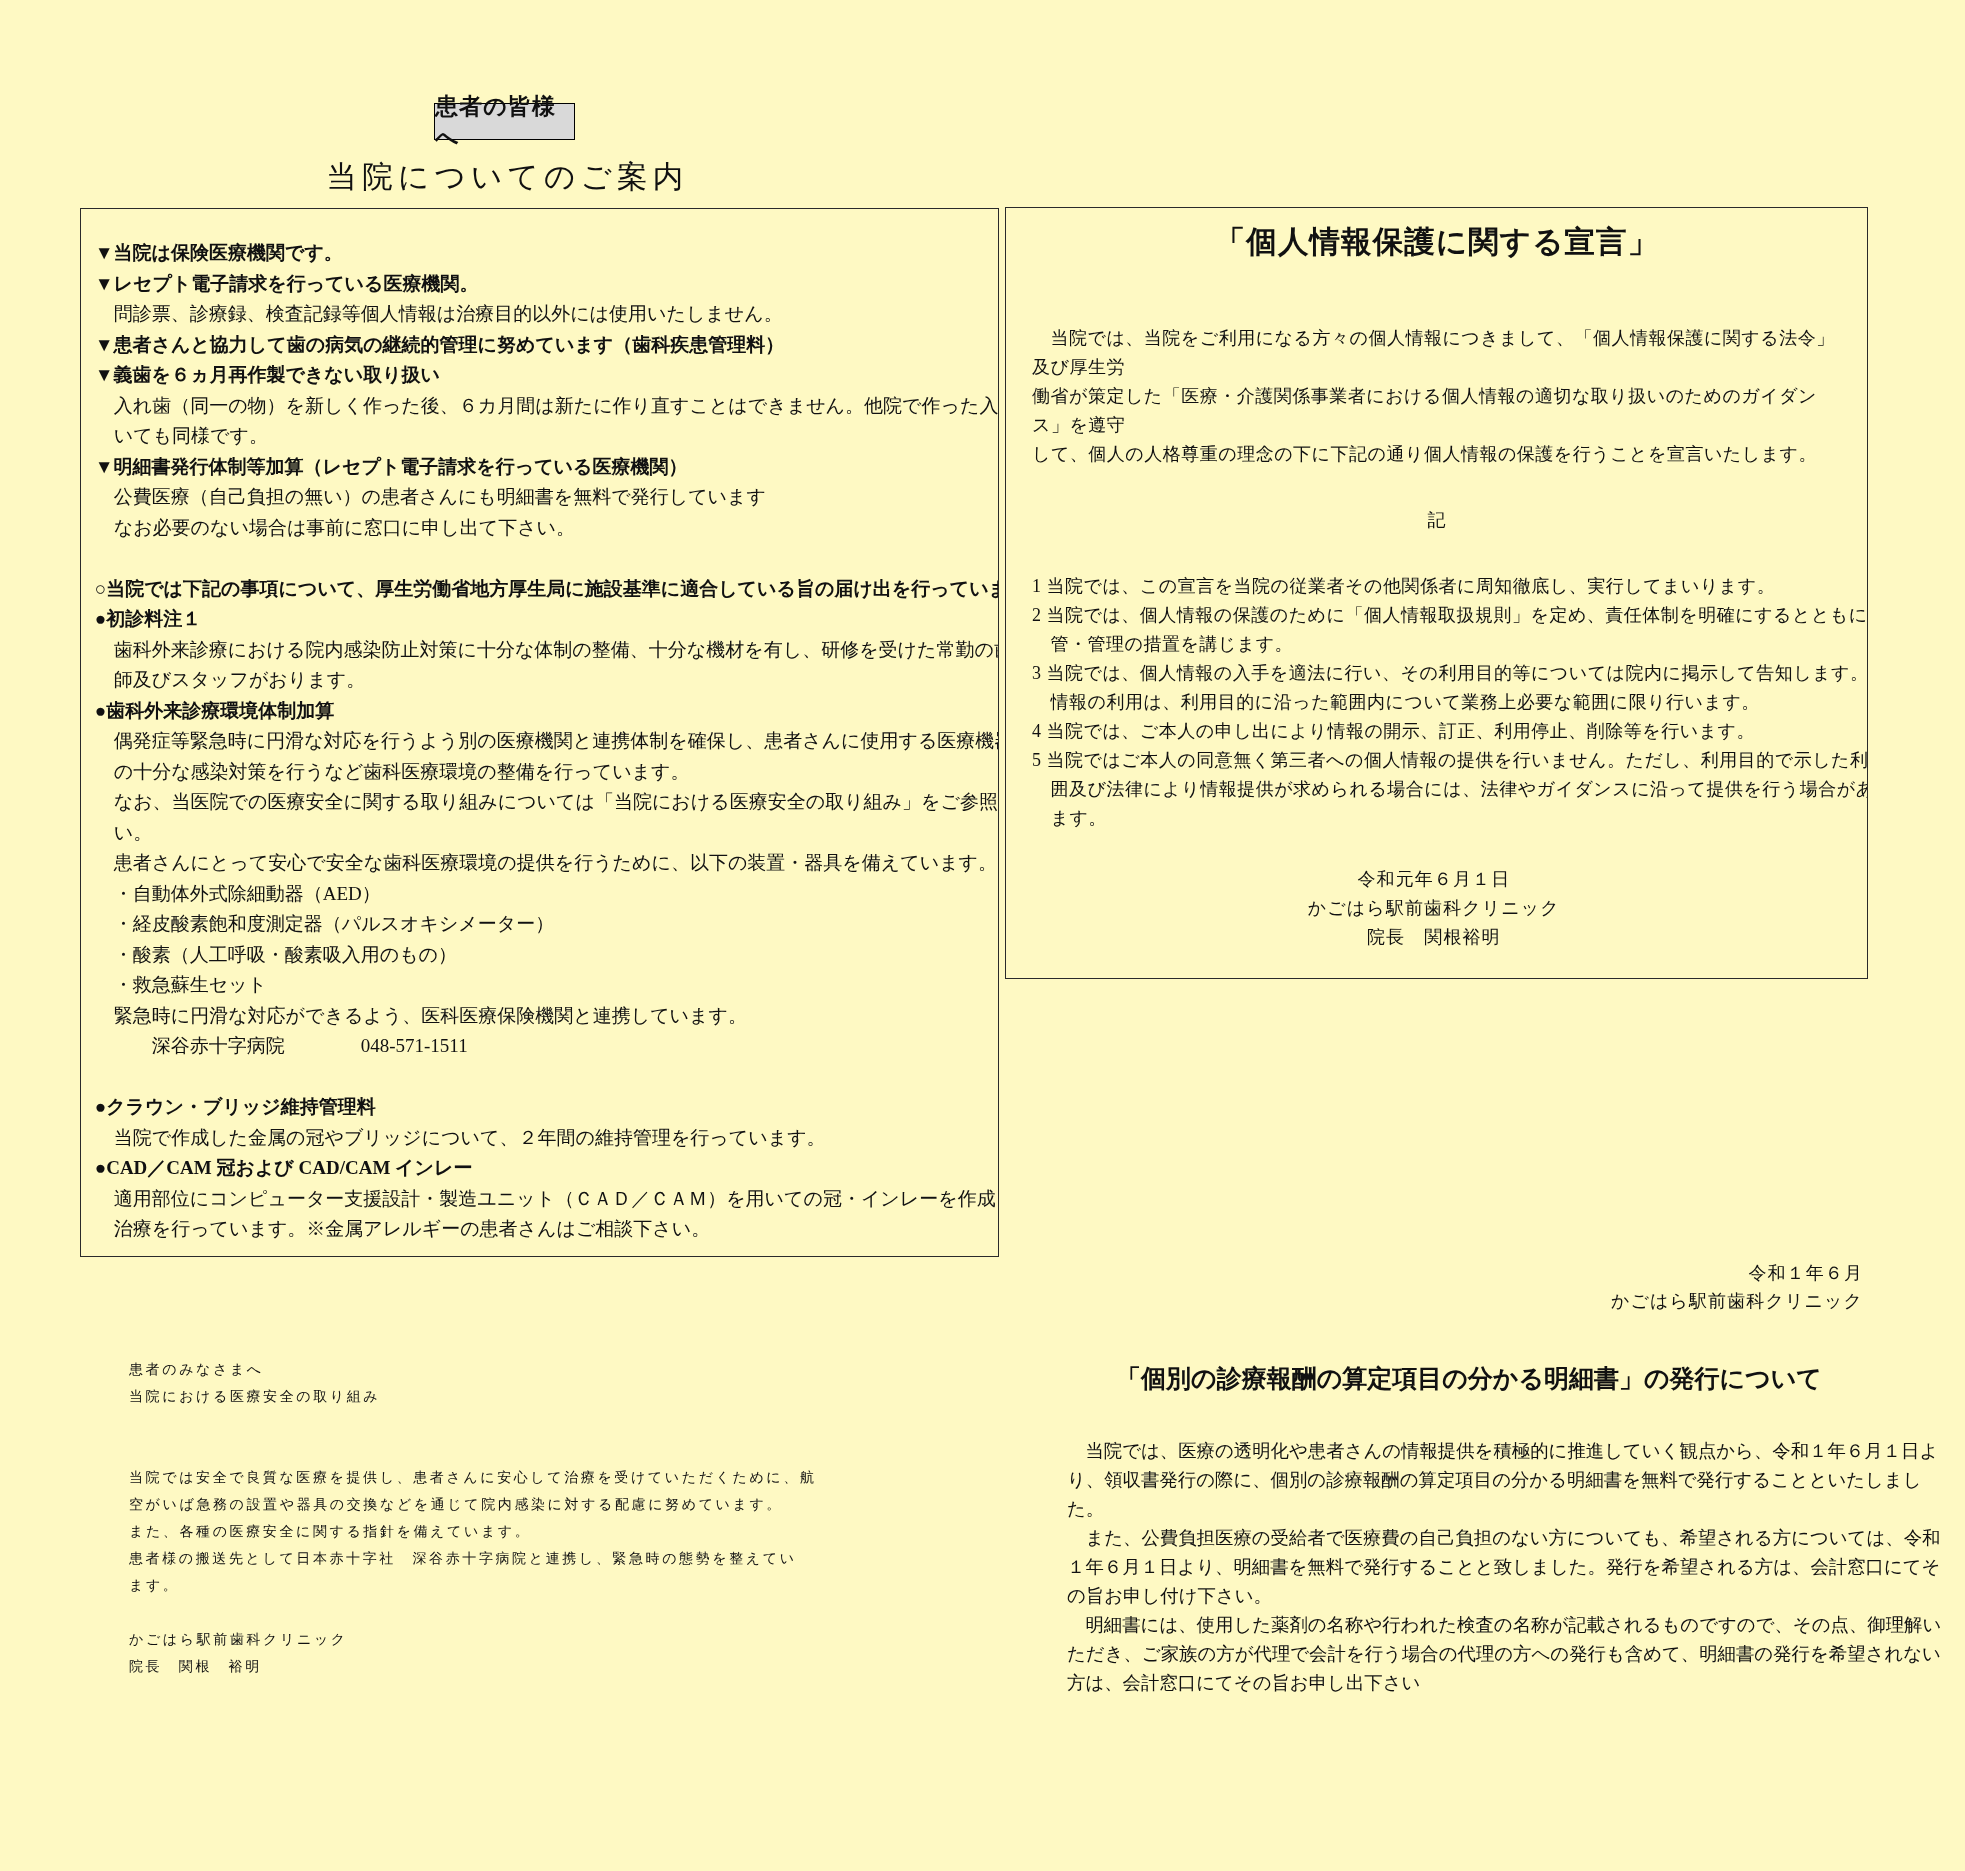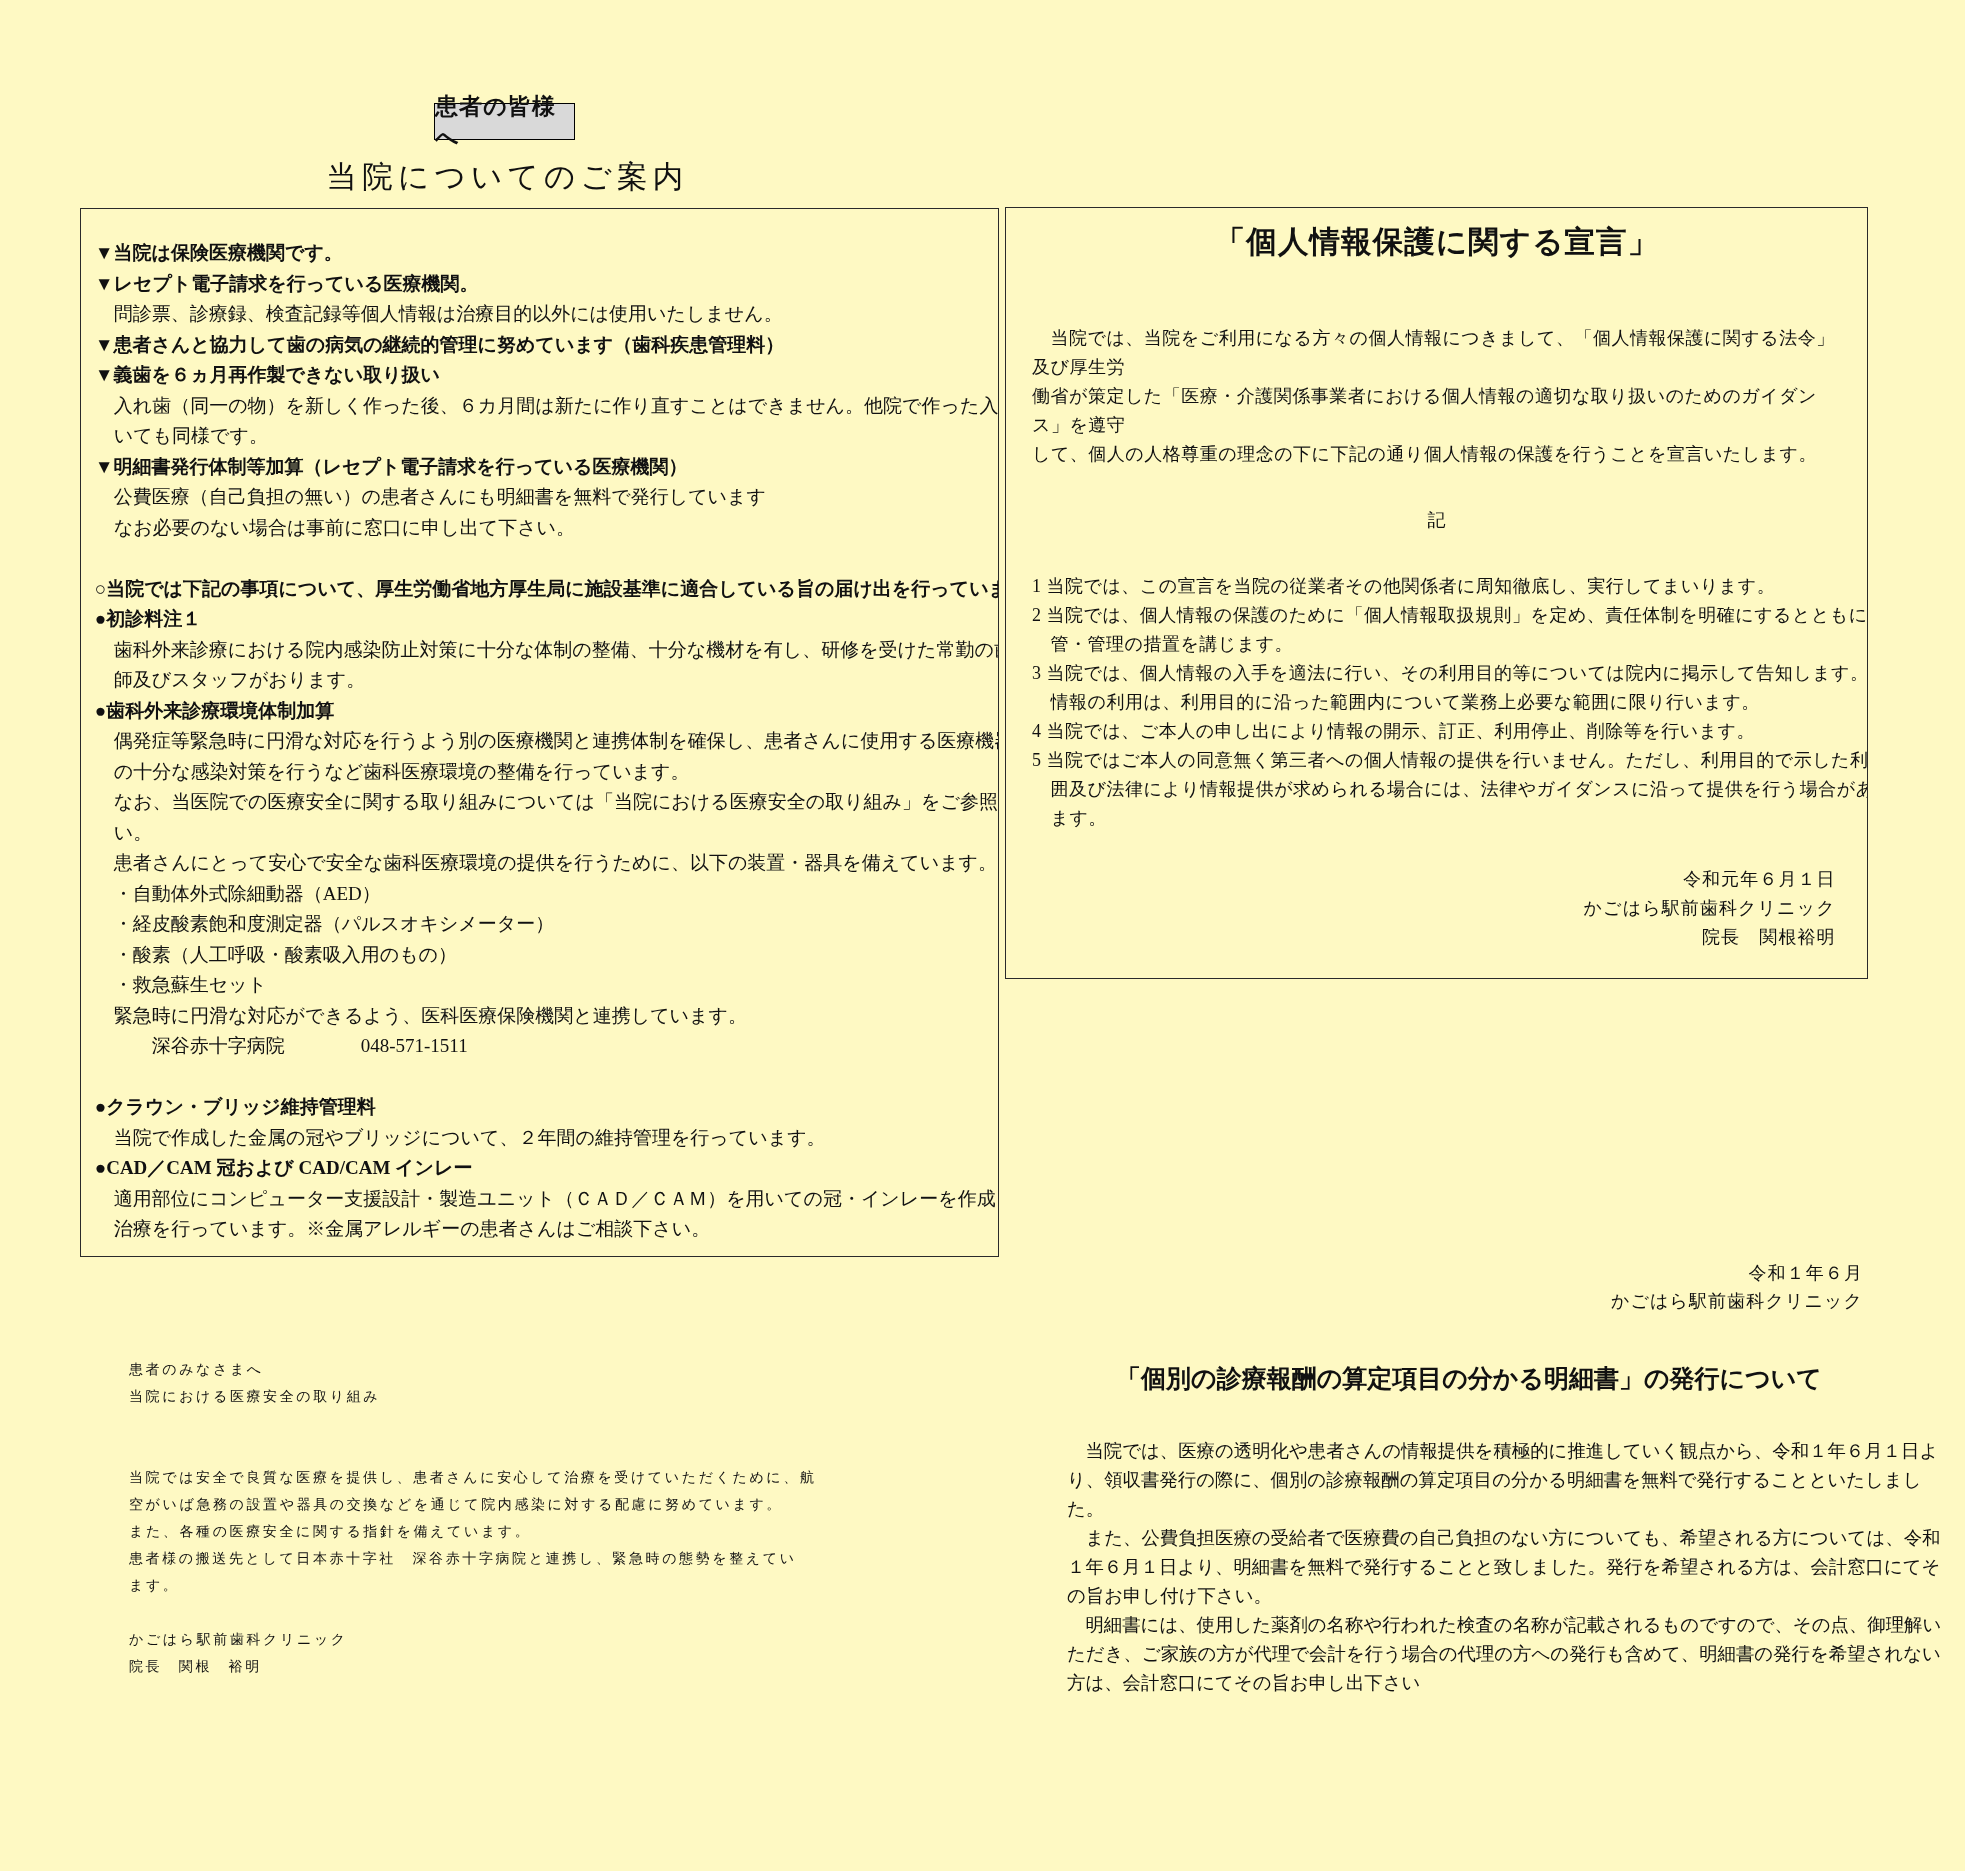--- a/index.html
+++ b/index.html
@@ -69,21 +69,21 @@
   .rb-ki {
     text-align: center;
     margin-top: 37px;
     margin-bottom: 37px;
     letter-spacing: 1.1px;
   }
   .rb-items { letter-spacing: 0.5px; }
   .rb-items .line { white-space: nowrap; }
   .rb-signoff {
     margin-top: 32px;
-    text-align: right;
+    text-align: center;
     padding-right: 6.3px;
     letter-spacing: 1.1px;
   }
   .meisai-date {
     position: absolute;
     left: 1067px; top: 1261px;
     width: 796px;
     text-align: right;
     font-size: 18px;
     letter-spacing: 1.1px;

